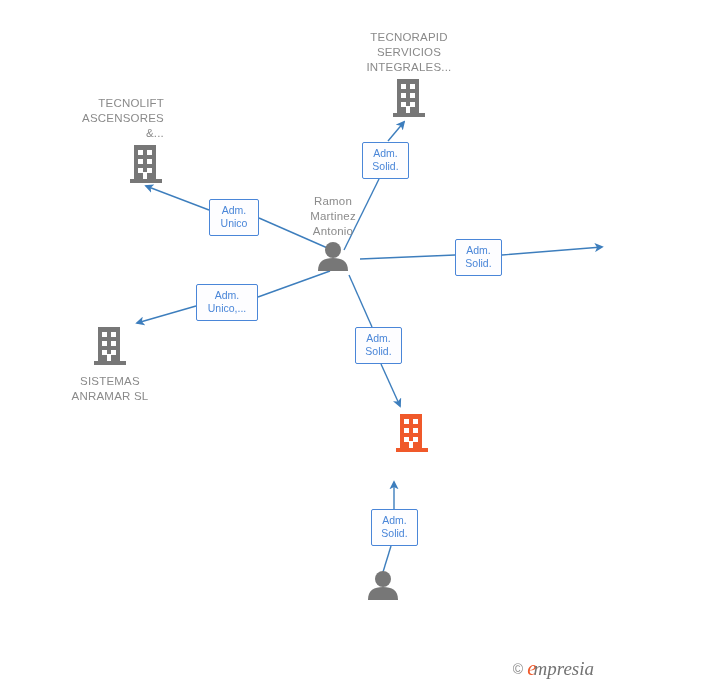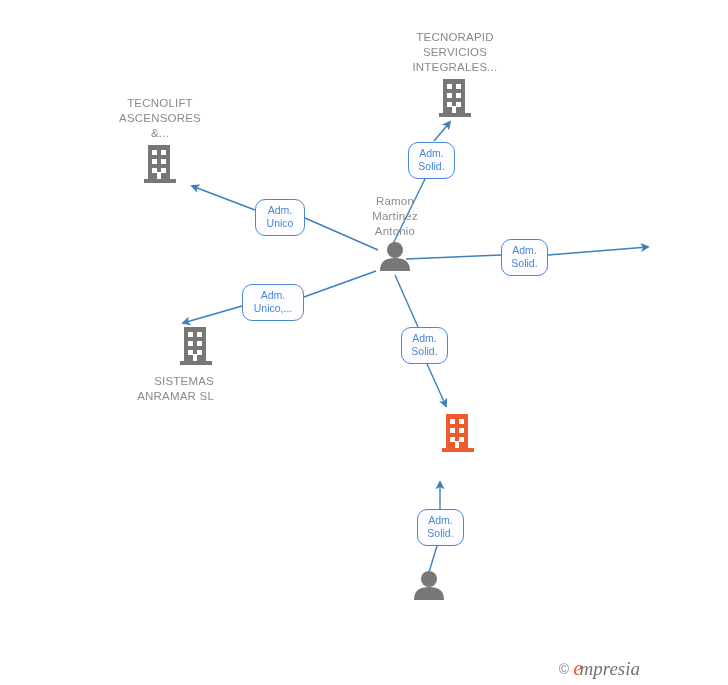--- a/index.html
+++ b/index.html
@@ -3,41 +3,41 @@
 <meta charset="utf-8">
 <title>Empresia network graph</title>
 <style>
   html,body{margin:0;padding:0;}
   body{
     width:728px;height:685px;
     background:#ffffff;
     font-family:"Liberation Sans","DejaVu Sans",sans-serif;
     overflow:hidden;position:relative;
   }
-  #graph{position:absolute;left:0;top:0;width:600px;height:685px;margin-left:46px;}
+  #graph{position:absolute;left:0;top:0;width:600px;height:685px;}
   svg.edges{position:absolute;left:0;top:0;width:728px;height:685px;pointer-events:none;}
 
   
   .node{position:absolute;text-align:center;}
   .node .icon{display:block;margin:0 auto;}
   .node .label{
     display:block;color:#8c8c8c;font-size:11.5px;line-height:15px;
     letter-spacing:.2px;white-space:pre-line;
   }
   .node.company .label{color:#8a8a8a;}
   .node.focal .label{color:#6e6e6e;font-weight:bold;}
   .label-above{margin-bottom:2px;}
   .label-below{margin-top:3px;}
 
   
   .badge{
     position:absolute;
     box-sizing:border-box;
     border:1.4px solid #4a86d8;
-    border-radius:10px;
+    border-radius:2px;
     background:#fdfdff;
     color:#4a86d8;
     font-size:10.5px;
     line-height:13px;
     padding:4px 6px 4px 6px;
     text-align:center;
     white-space:pre-line;
   }
   
   #watermark{
@@ -104,53 +104,53 @@
         <rect x="19" y="7" width="5" height="5" fill="#ffffff"></rect>
         <rect x="10" y="16" width="5" height="5" fill="#ffffff"></rect>
         <rect x="19" y="16" width="5" height="5" fill="#ffffff"></rect>
         <rect x="10" y="25" width="5" height="5" fill="#ffffff"></rect>
         <rect x="19" y="25" width="5" height="5" fill="#ffffff"></rect>
         <rect x="15" y="29" width="4" height="7" fill="#ffffff"></rect>
       </svg>
     </span>
   </div>
 
-  <div class="node company" style="left:48px;top:96px;width:132px;">
+  <div class="node company" style="left:32px;top:96px;width:132px;text-align:right;">
     <span class="label label-above">TECNOLIFT
 ASCENSORES
 &amp;...</span>
     <span class="icon">
       <svg width="36" height="42" viewBox="0 0 36 42" aria-hidden="true">
         <rect x="6" y="2" width="22" height="34" fill="#777777"></rect>
         <rect x="2" y="36" width="32" height="4" fill="#777777"></rect>
         <rect x="10" y="7" width="5" height="5" fill="#ffffff"></rect>
         <rect x="19" y="7" width="5" height="5" fill="#ffffff"></rect>
         <rect x="10" y="16" width="5" height="5" fill="#ffffff"></rect>
         <rect x="19" y="16" width="5" height="5" fill="#ffffff"></rect>
         <rect x="10" y="25" width="5" height="5" fill="#ffffff"></rect>
         <rect x="19" y="25" width="5" height="5" fill="#ffffff"></rect>
         <rect x="15" y="29" width="4" height="7" fill="#ffffff"></rect>
       </svg>
     </span>
   </div>
 
 
-  <div class="node person" style="left:300px;top:194px;width:98px;">
+  <div class="node person" style="left:284px;top:194px;width:98px;">
     <span class="label label-above">Ramon
 Martinez
 Antonio</span>
     <span class="icon">
       <svg width="34" height="30" viewBox="0 0 34 30" aria-hidden="true">
         <circle cx="17" cy="9" r="8" fill="#777777"></circle>
         <path d="M 2 30 C 2 20 8 17 17 17 C 26 17 32 20 32 30 Z" fill="#777777"></path>
       </svg>
     </span>
   </div>
 
-  <div class="node company" style="left:36px;top:325px;width:132px;text-align:right;">
+  <div class="node company" style="left:44px;top:325px;width:132px;">
     <span class="icon">
       <svg width="36" height="42" viewBox="0 0 36 42" aria-hidden="true">
         <rect x="6" y="2" width="22" height="34" fill="#777777"></rect>
         <rect x="2" y="36" width="32" height="4" fill="#777777"></rect>
         <rect x="10" y="7" width="5" height="5" fill="#ffffff"></rect>
         <rect x="19" y="7" width="5" height="5" fill="#ffffff"></rect>
         <rect x="10" y="16" width="5" height="5" fill="#ffffff"></rect>
         <rect x="19" y="16" width="5" height="5" fill="#ffffff"></rect>
         <rect x="10" y="25" width="5" height="5" fill="#ffffff"></rect>
         <rect x="19" y="25" width="5" height="5" fill="#ffffff"></rect>

